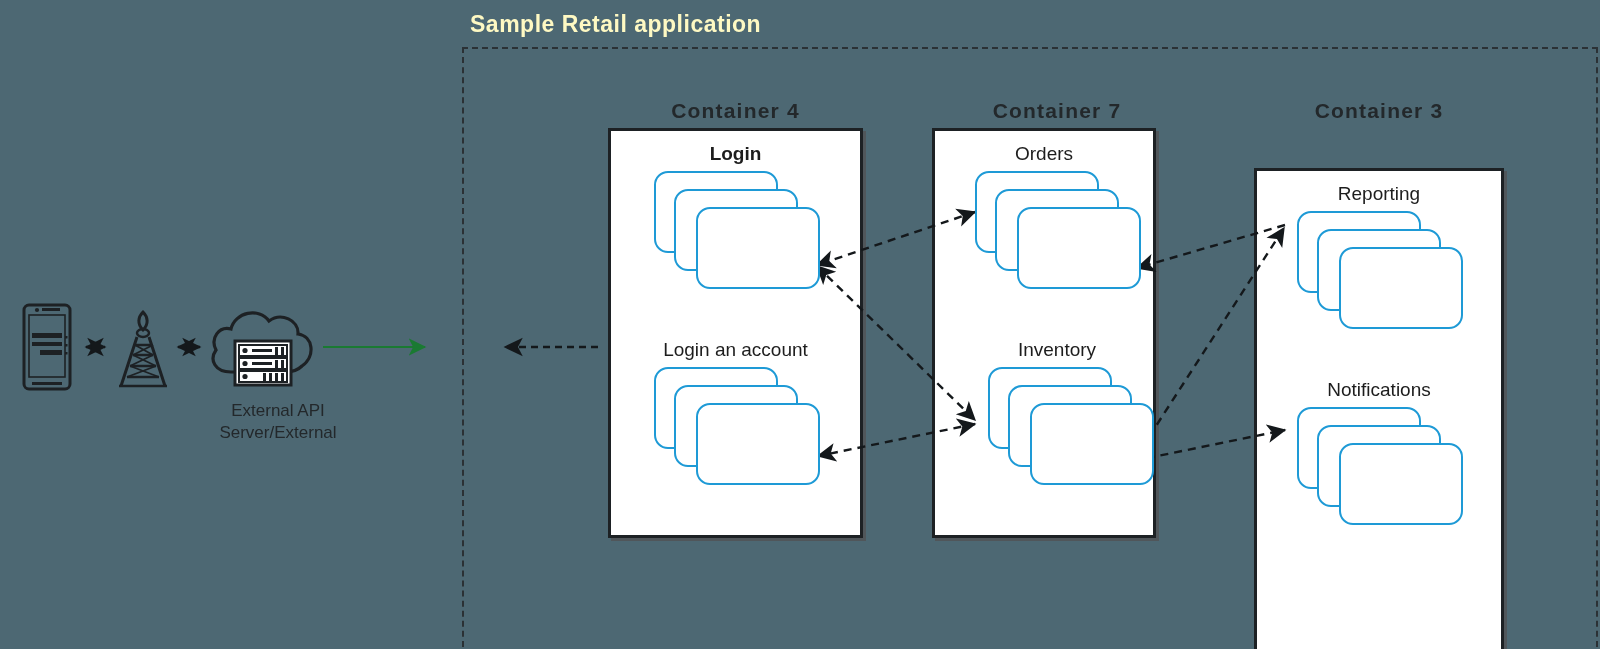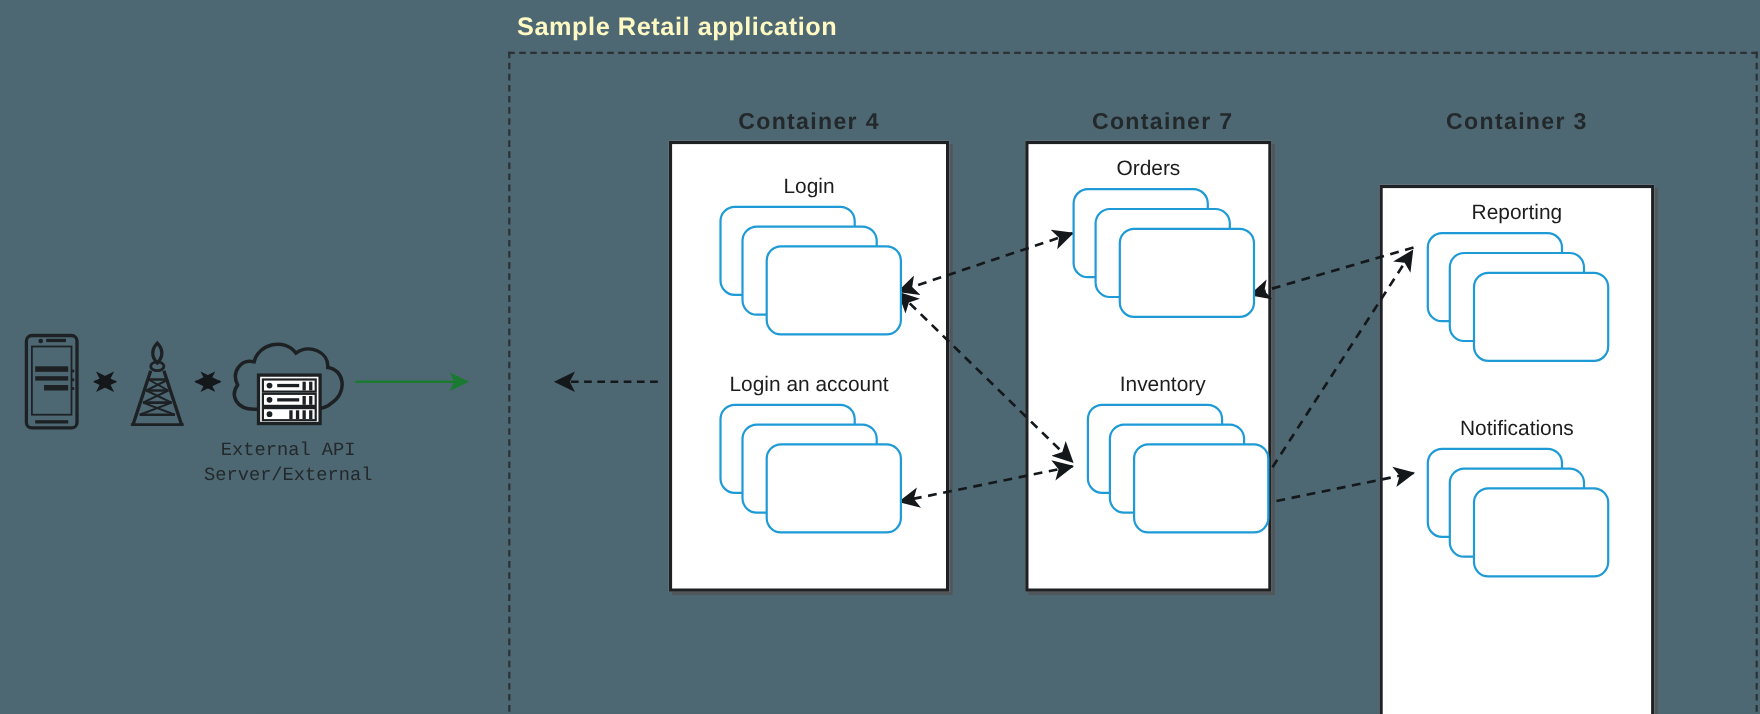--- a/index.html
+++ b/index.html
@@ -174,30 +174,30 @@
       <rect x="78" y="51" width="3" height="8" fill="#1d2124"></rect>
       <rect x="72" y="64" width="3" height="8" fill="#1d2124"></rect>
       <rect x="78" y="64" width="3" height="8" fill="#1d2124"></rect>
       <rect x="60" y="77" width="3" height="8" fill="#1d2124"></rect>
       <rect x="66" y="77" width="3" height="8" fill="#1d2124"></rect>
       <rect x="72" y="77" width="3" height="8" fill="#1d2124"></rect>
       <rect x="78" y="77" width="3" height="8" fill="#1d2124"></rect>
     </svg>
   </div>
 
-  <div class="label-2line" style="left:162px; top:400px; width:200px;font-family:Liberation Mono, monospace;">
+  <div class="label-2line" style="left:178px; top:400px; width:200px;">
     <div>External API</div>
     <div>Server/External</div>
   </div>
 
   <div class="container-col" style="left:608px; width:255px;">
     <div class="container-title">Container 4</div>
     <div class="container-box" style="width:255px; height:410px;">
 
-      <div class="service" style="top:28px;">
+      <div class="service" style="top:12px;font-weight:bold;">
         <div class="service-label">Login</div>
         <div class="card-stack" style="margin-left:43px;">
           <div class="card c1"></div>
           <div class="card c2"></div>
           <div class="card c3"></div>
         </div>
       </div>
 
       <div class="service" style="top:208px;">
         <div class="service-label">Login an account</div>

